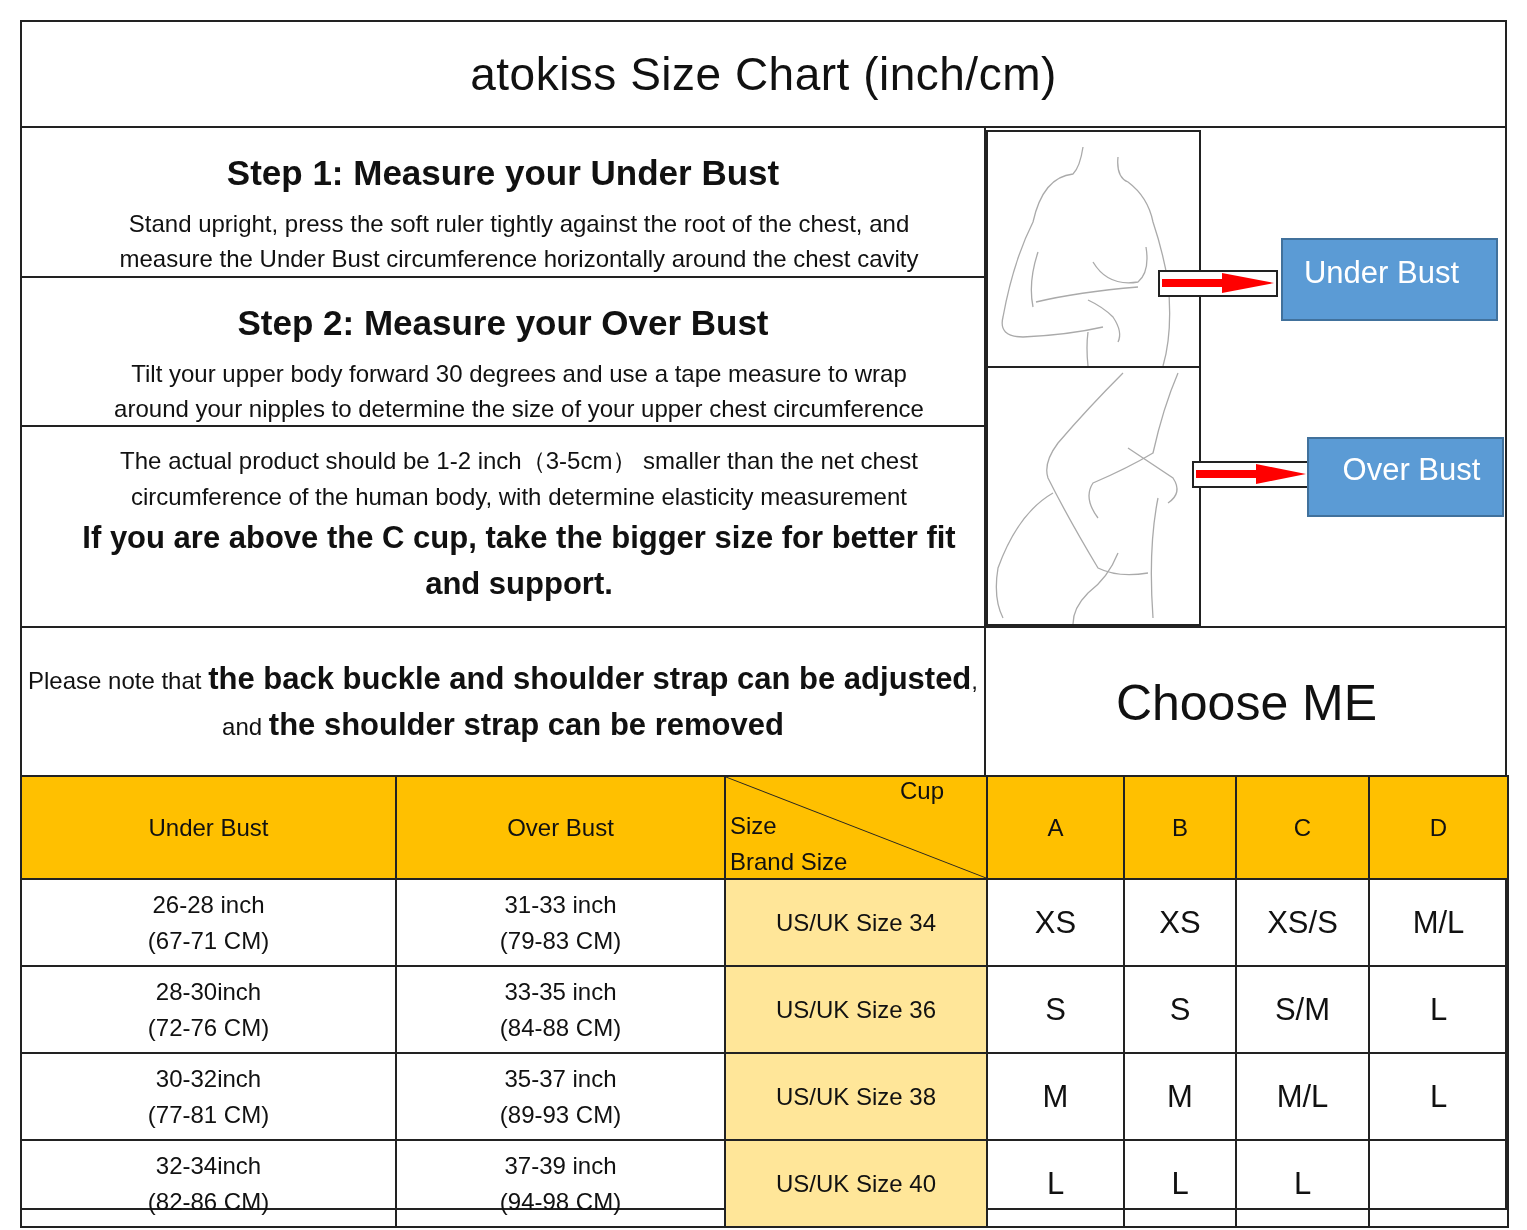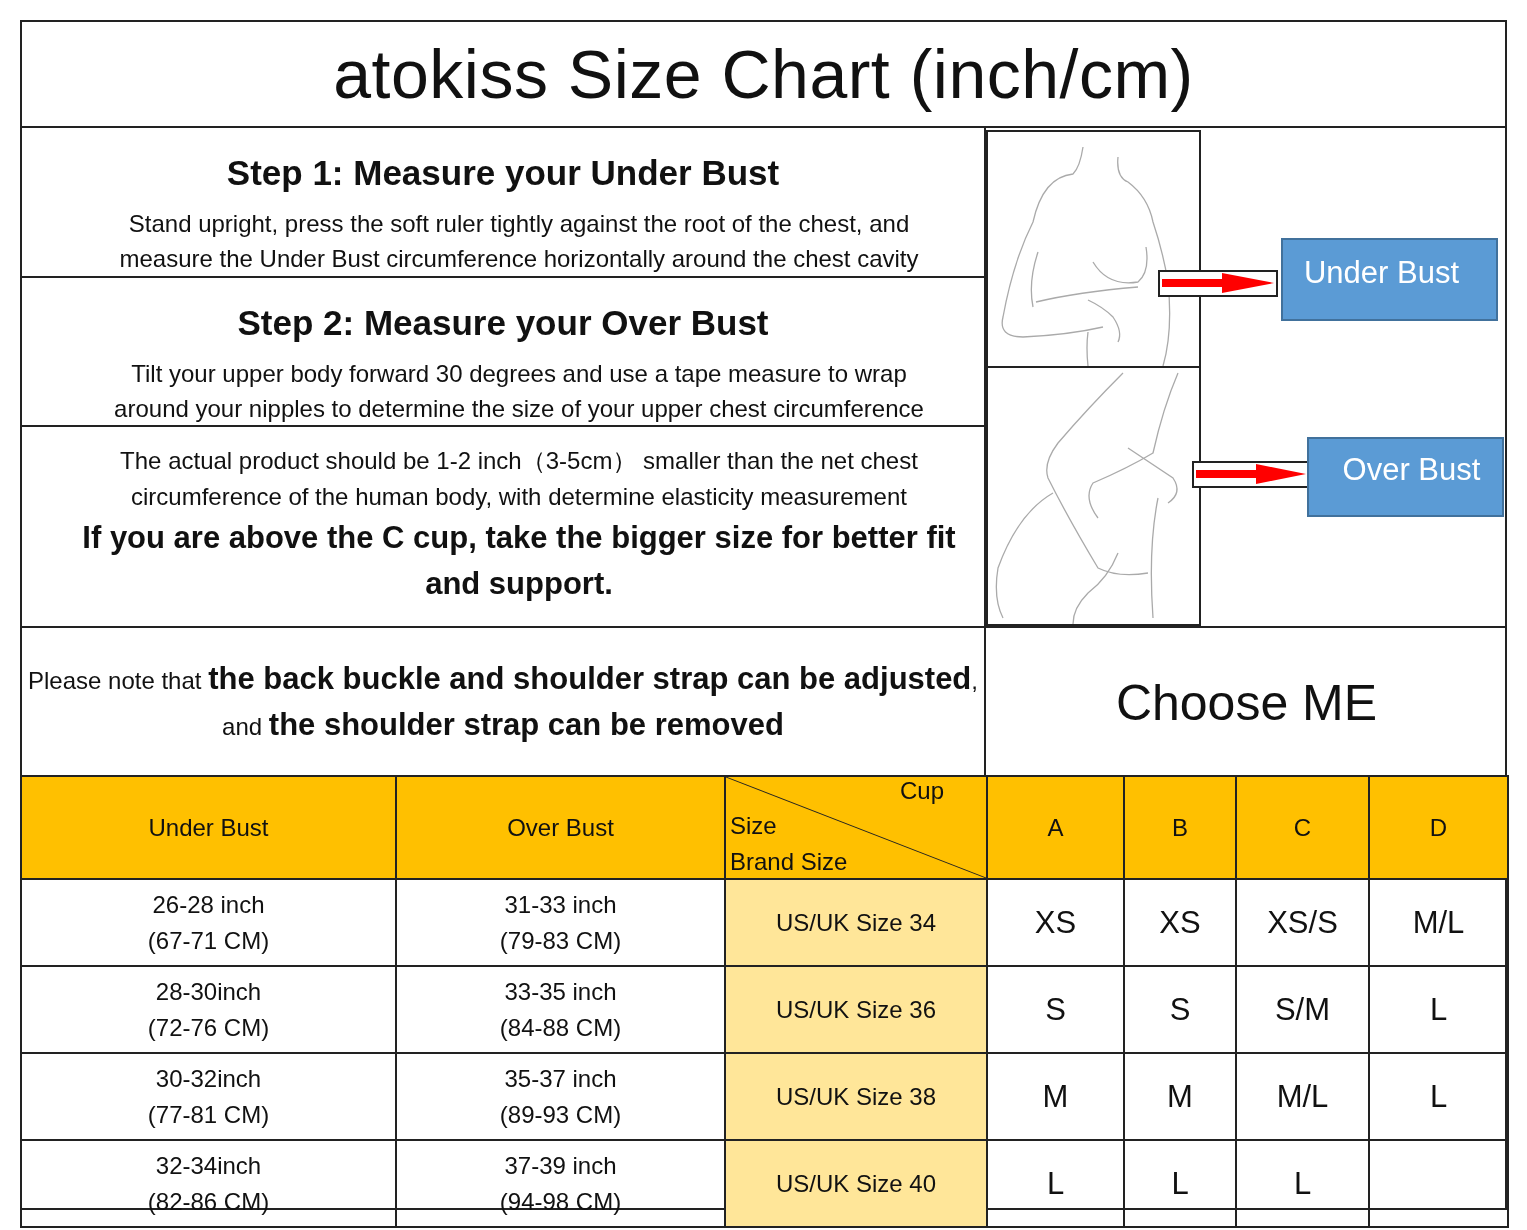--- a/index.html
+++ b/index.html
@@ -1,21 +1,21 @@
 <!DOCTYPE html>
 <html><head>
 <meta charset="utf-8">
 <style>
   html,body{margin:0;padding:0;background:#fff;}
   body{width:1527px;height:1230px;position:relative;font-family:"Liberation Sans","DejaVu Sans",sans-serif;color:#111;overflow:hidden;}
   .frame{position:absolute;left:20px;top:20px;width:1487px;height:1190px;border:2px solid #222;box-sizing:border-box;}
   .abs{position:absolute;box-sizing:border-box;}
   .hline{position:absolute;height:2px;background:#222;}
   .vline{position:absolute;width:2px;background:#222;}
-  .title{left:22px;top:22px;width:1483px;height:104px;display:flex;align-items:center;justify-content:center;font-size:68px;letter-spacing:0.5px;}
+  .title{left:22px;top:22px;width:1483px;height:104px;display:flex;align-items:center;justify-content:center;font-size:46px;letter-spacing:0.5px;}
   .step{left:22px;width:962px;text-align:center;}
   .step h2{margin:12px;font-size:35px;font-weight:bold;line-height:42px;}
   .step p{margin:0;font-size:24px;line-height:35px;padding-left:32px;}
   .note p{margin:0;font-size:24px;line-height:36px;}
   .note .big{font-size:31px;font-weight:bold;line-height:46px;}
   .adjust{left:22px;top:630px;width:962px;height:145px;display:flex;align-items:center;justify-content:center;text-align:center;font-size:24px;line-height:44px;}
   .adjust b{font-size:31px;}
   .choose{left:988px;top:630px;width:517px;height:145px;display:flex;align-items:center;justify-content:center;font-size:50px;}
   .pic{border:2px solid #222;background:#fff;}
   .bluebox{background:#5b9bd5;border:2px solid #41719c;color:#fff;display:flex;align-items:center;justify-content:center;font-size:31px;}

